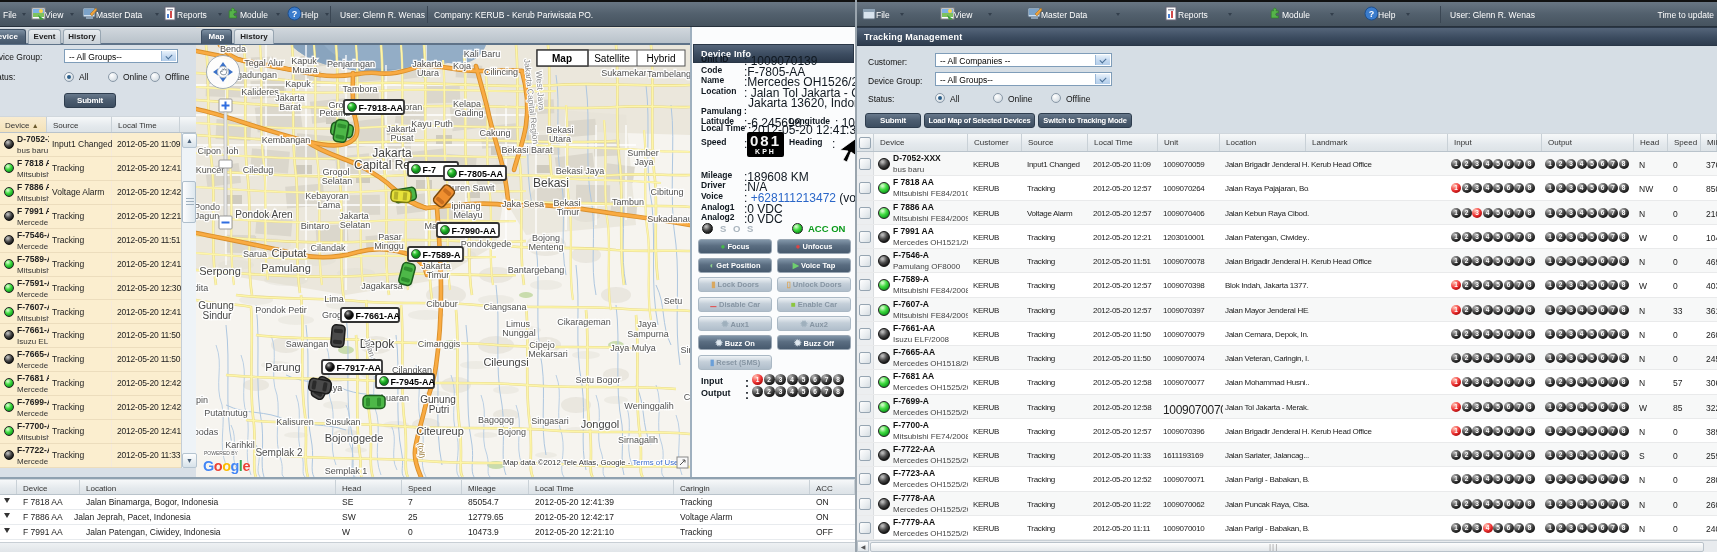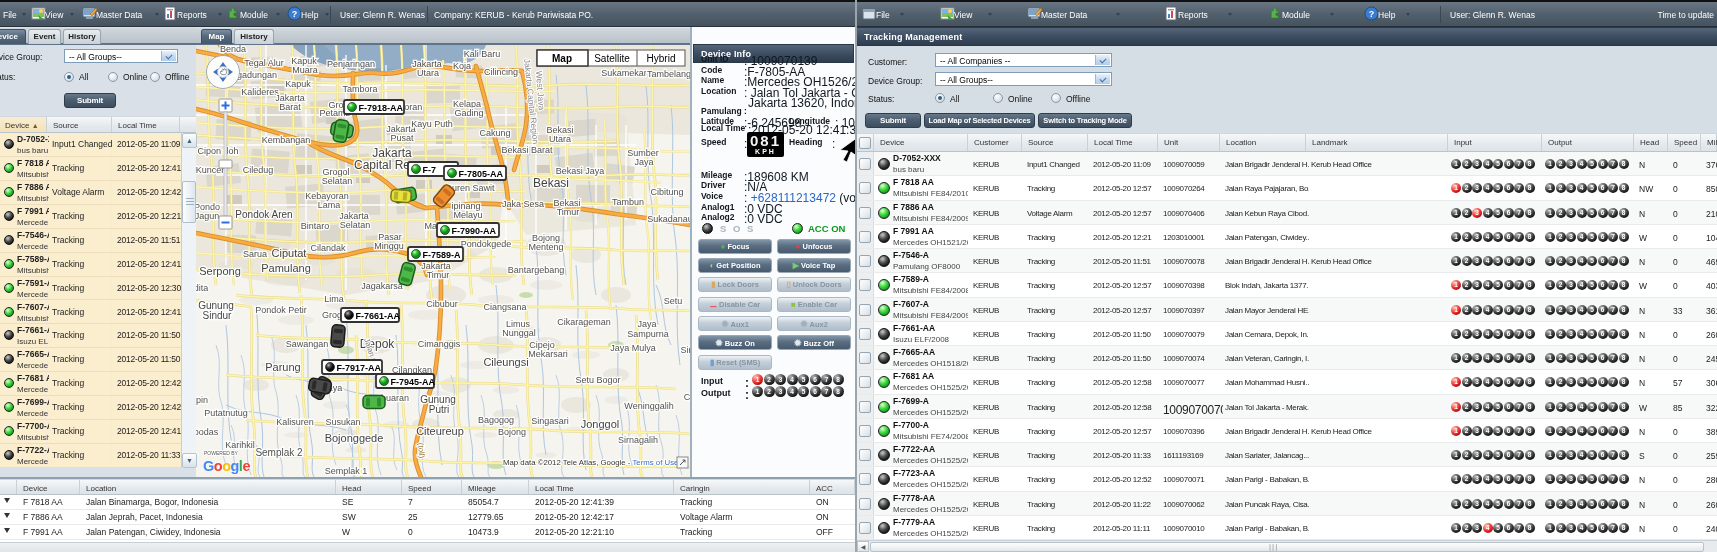--- a/index.html
+++ b/index.html
@@ -928,21 +928,21 @@
         <div class="abs" style="left:342px;top:2px;white-space:nowrap">SE</div>
         <div class="abs" style="left:408px;top:2px;white-space:nowrap">7</div>
         <div class="abs" style="left:468px;top:2px;white-space:nowrap">85054.7</div>
         <div class="abs" style="left:535px;top:2px;white-space:nowrap">2012-05-20 12:41:39</div>
         <div class="abs" style="left:680px;top:2px;white-space:nowrap">Tracking</div>
         <div class="abs" style="left:816px;top:2px;white-space:nowrap">ON</div>
       </div>
       <div class="abs" style="left:0;top:31px;width:855px;height:15.2px;border-bottom:1px solid #e8ebee;font-size:8.5px;color:#222">
         <div class="abs" style="left:4px;top:3px;width:0;height:0;border-left:3.5px solid transparent;border-right:3.5px solid transparent;border-top:5px solid #333"></div>
         <div class="abs" style="left:23px;top:2px;white-space:nowrap">F 7886 AA</div>
-        <div class="abs" style="left:86px;top:2px;white-space:nowrap">Jalan Jeprah, Pacet, Indonesia</div>
+        <div class="abs" style="left:74px;top:2px;white-space:nowrap">Jalan Jeprah, Pacet, Indonesia</div>
         <div class="abs" style="left:342px;top:2px;white-space:nowrap">SW</div>
         <div class="abs" style="left:408px;top:2px;white-space:nowrap">25</div>
         <div class="abs" style="left:468px;top:2px;white-space:nowrap">12779.65</div>
         <div class="abs" style="left:535px;top:2px;white-space:nowrap">2012-05-20 12:42:17</div>
         <div class="abs" style="left:680px;top:2px;white-space:nowrap">Voltage Alarm</div>
         <div class="abs" style="left:816px;top:2px;white-space:nowrap">ON</div>
       </div>
       <div class="abs" style="left:0;top:46px;width:855px;height:15.2px;border-bottom:1px solid #e8ebee;font-size:8.5px;color:#222">
         <div class="abs" style="left:4px;top:3px;width:0;height:0;border-left:3.5px solid transparent;border-right:3.5px solid transparent;border-top:5px solid #333"></div>
         <div class="abs" style="left:23px;top:2px;white-space:nowrap">F 7991 AA</div>

